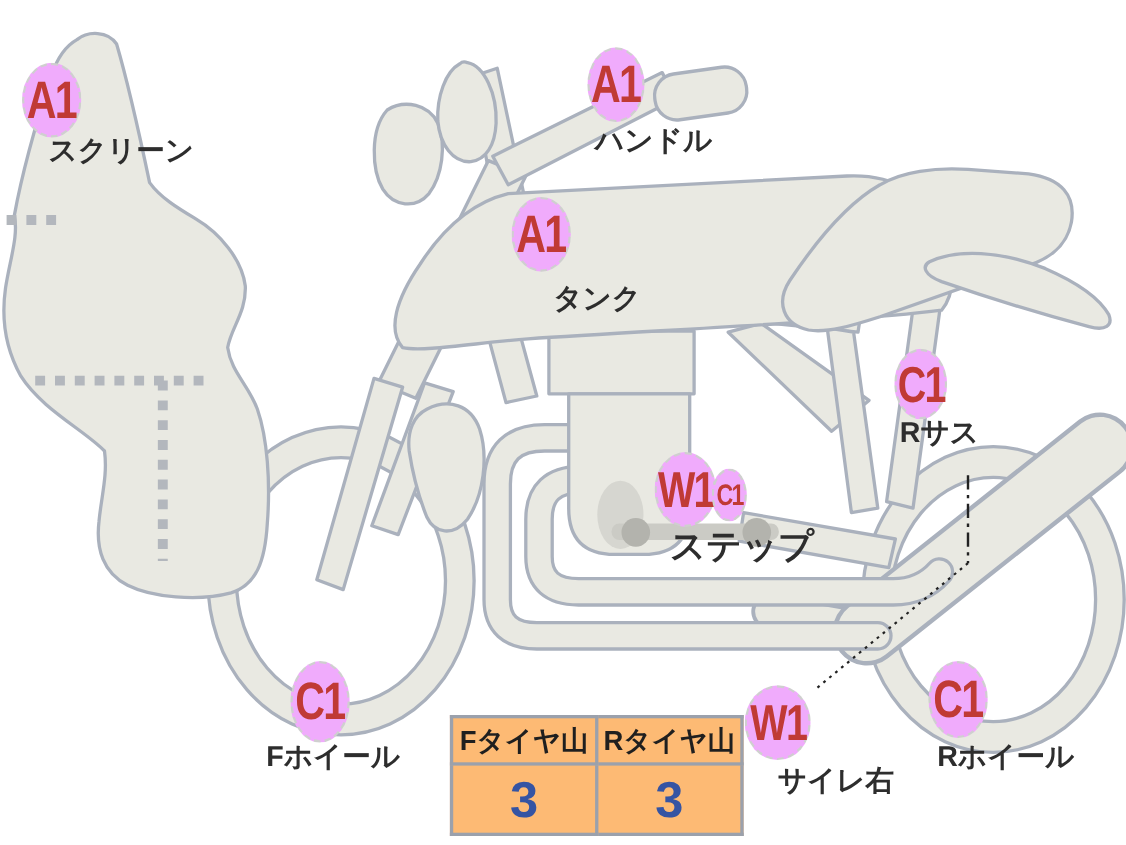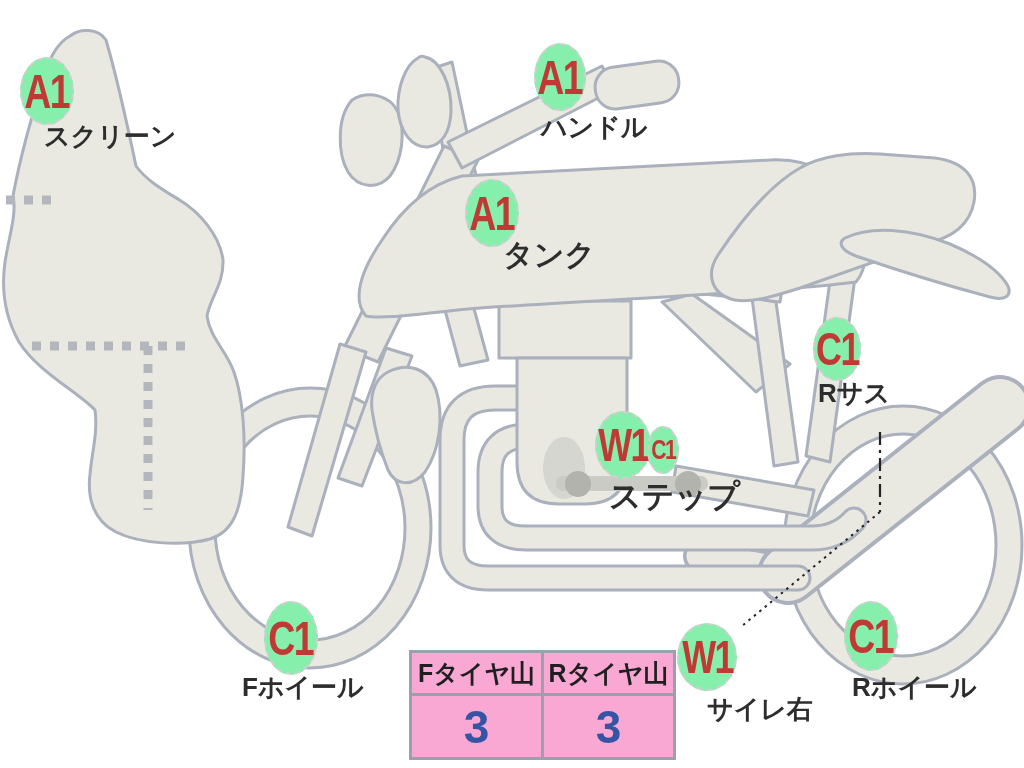--- a/index.html
+++ b/index.html
@@ -4,32 +4,32 @@
 <style>
   html,body { margin:0; padding:0; background:#fff; }
   .stage {
     position:relative; width:1024px; height:768px; overflow:hidden; background:#ffffff;
     font-family:"Liberation Sans","DejaVu Sans",sans-serif;
   }
   .stage svg { position:absolute; left:0; top:0; }
 
   .badge {
     position:absolute; display:flex; align-items:center; justify-content:center;
-    background:#86efac; border:2px dashed #cfcfcf; border-radius:50%;
+    background:#f0abfc; border:2px dashed #cfcfcf; border-radius:50%;
     color:#c03a35; font-weight:bold; box-sizing:border-box; z-index:3;
   }
   .badge > span { display:inline-block; transform:scaleX(.78); letter-spacing:-2px; }
 
   .plabel {
     position:absolute; color:#2d2d2d; font-weight:600; z-index:3; white-space:nowrap;
   }
 
   .tire-table {
     position:absolute; left:409px; top:650px; z-index:2;
-    border-collapse:collapse; background:#f9a8d4;
+    border-collapse:collapse; background:#fdba74;
   }
   .tire-table td {
     border:3px solid #9ba1ac; text-align:center; vertical-align:middle;
     width:132px; box-sizing:border-box; padding:0;
   }
   .tire-table .hrow td { height:43px; font-size:25px; font-weight:600; color:#1f1f1f; }
   .tire-table .vrow td { height:64px; font-size:46px; font-weight:600; color:#3554a3; }
 </style>
 </head>
 <body>
@@ -158,21 +158,21 @@
   </div>
   <div class="badge" style="left:844px;top:601px;width:54px;height:70px;font-size:48px">
     <span>C1</span>
   </div>
   <div class="badge" style="left:677px;top:623px;width:60px;height:68px;font-size:46px">
     <span>W1</span>
   </div>
 
   <div class="plabel" style="left:44px;top:119px;font-size:26px">スクリーン</div>
   <div class="plabel" style="left:541px;top:110px;font-size:26px">ハンドル</div>
-  <div class="plabel" style="left:503px;top:235px;font-size:30px">タンク</div>
+  <div class="plabel" style="left:503px;top:254px;font-size:26px">タンク</div>
   <div class="plabel" style="left:818px;top:376px;font-size:26px">Rサス</div>
   <div class="plabel" style="left:609px;top:475px;font-size:32px">ステップ</div>
   <div class="plabel" style="left:242px;top:670px;font-size:26px">Fホイール</div>
   <div class="plabel" style="left:707px;top:692px;font-size:26px">サイレ右</div>
   <div class="plabel" style="left:852px;top:670px;font-size:26px">Rホイール</div>
 
   <table class="tire-table">
     <tbody>
       <tr class="hrow">
         <td>Fタイヤ山</td>

